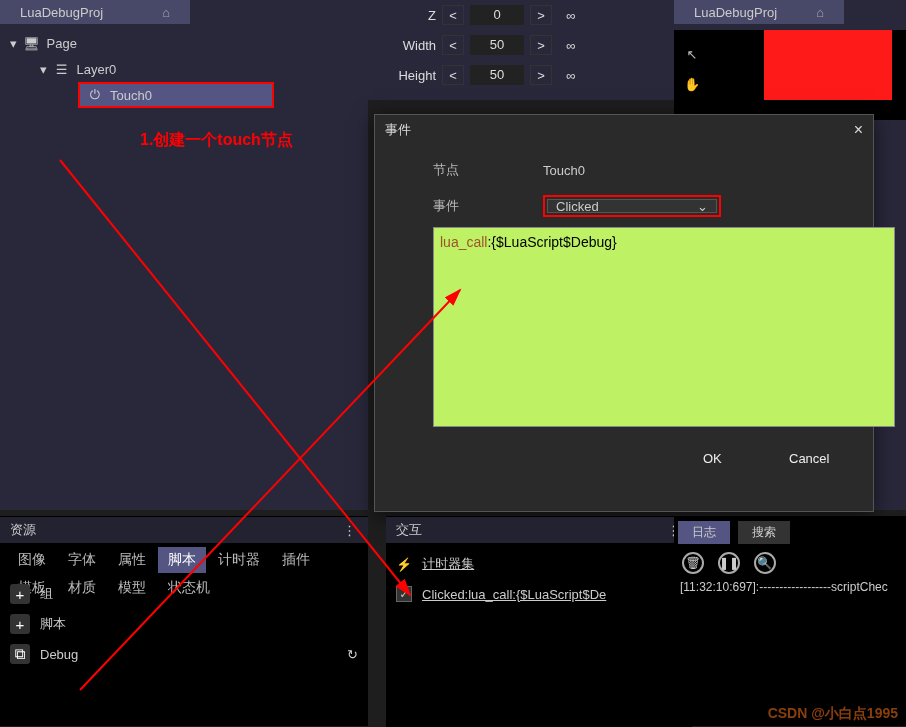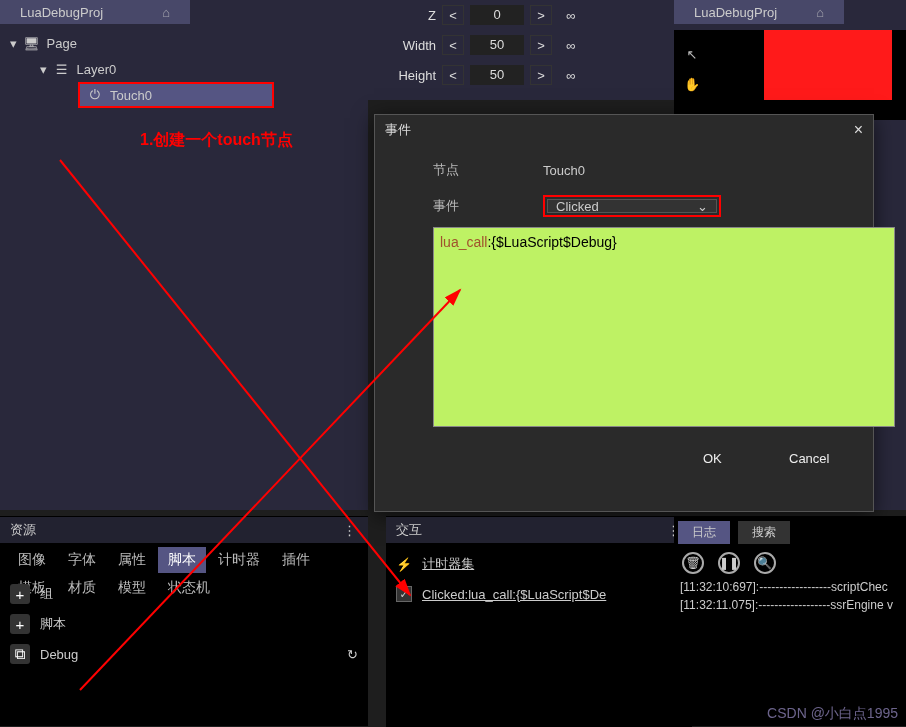--- a/index.html
+++ b/index.html
@@ -66,21 +66,21 @@
 
 .logtabs { display:flex; gap:8px; padding:4px; }
 .logtab { padding:3px 14px; background:#333; font-size:12px; }
 .logtab.active { background:#555583; }
 .logtools { display:flex; gap:14px; padding:4px 8px; }
 .logtools div { width:22px; height:22px; border:2px solid #aaa; border-radius:11px; display:flex; align-items:center; justify-content:center; font-size:12px; }
 .logline { padding:2px 6px; font-size:12px; color:#ccc; white-space:nowrap; overflow:hidden; }
 
 
 .anno { position:absolute; color:#ff0000; font-size:16px; pointer-events:none;font-weight:bold; }
-.watermark { position:absolute; right:8px; bottom:4px; color:#c4b5fd; opacity:.55; font-size:14px; }
+.watermark { position:absolute; right:8px; bottom:4px; color:#f97316; opacity:.55; font-size:14px;font-weight:bold; }
 svg.lines { position:absolute; left:0; top:0; pointer-events:none; }
 </style>
 </head>
 <body>
 
 <div class="col left">
   <div class="projtab">
     <span>LuaDebugProj</span>
     <span class="home">⌂</span>
   </div>
@@ -225,21 +225,20 @@
   <div class="logtabs">
     <span class="logtab active">日志</span>
     <span class="logtab">搜索</span>
   </div>
   <div class="logtools">
     <div>🗑</div>
     <div>❚❚</div>
     <div>🔍</div>
   </div>
   <div class="logline">[11:32:10:697]:------------------scriptChec</div>
-  <div class="logline">[11:32:11.075]:------------------ssrEngine v</div>
 </div>
 
 <div class="anno" style="left:140px; top:130px;">1.创建一个touch节点</div>
 
 <svg class="lines" width="906" height="727">
   <defs>
       <marker id="ah" markerWidth="10" markerHeight="10" refX="8" refY="3" orient="auto">
         <path d="M0,0 L0,6 L9,3 z" fill="#ff0000"></path>
       </marker>
     </defs>

